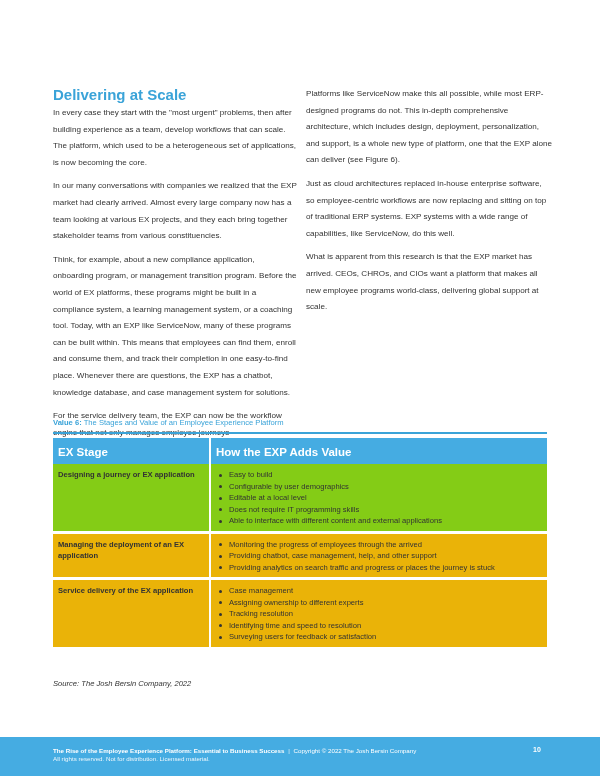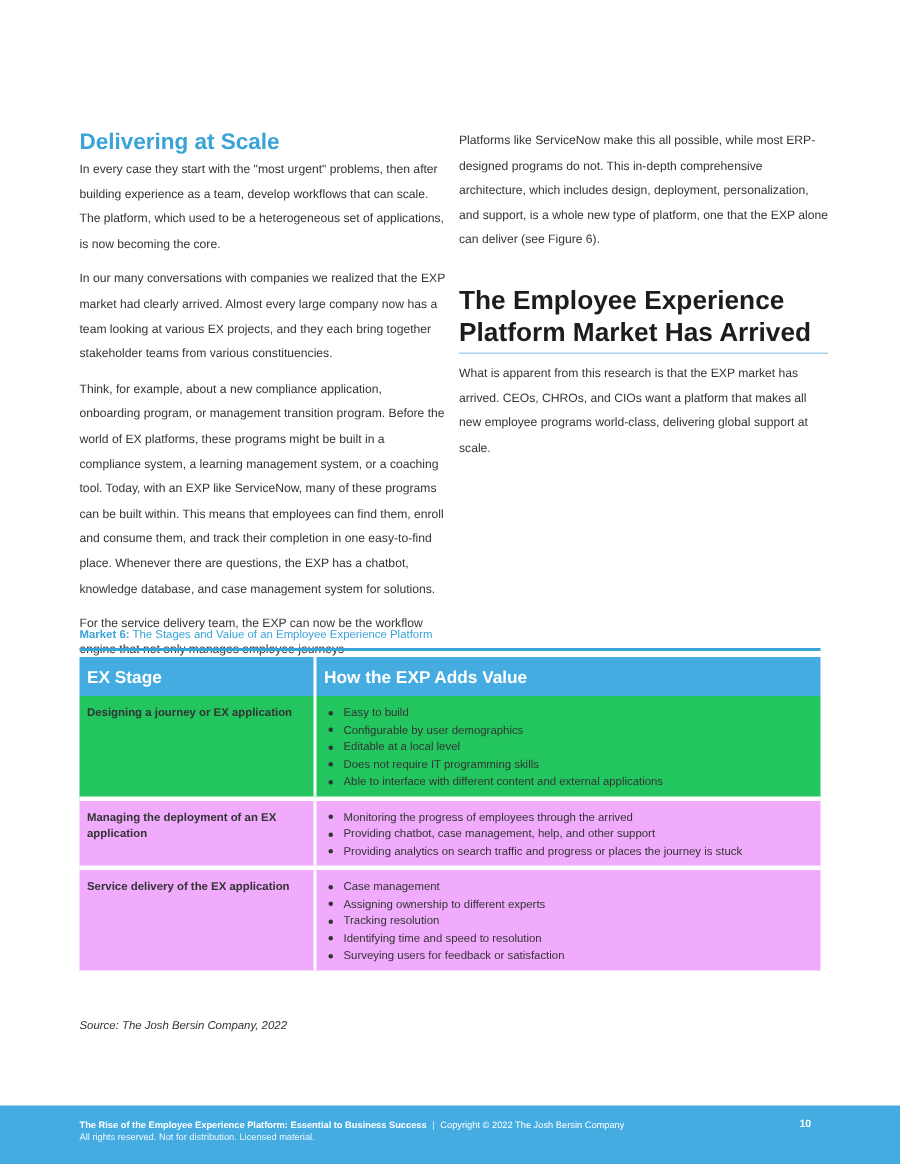--- a/index.html
+++ b/index.html
@@ -70,22 +70,22 @@
     table.fig-table th:last-child { border-right: none; }
     table.fig-table td {
       vertical-align: top;
       font-size: 7.6px;
       color: #333333;
       padding: 5px 5px 4px 5px;
       border-right: 2px solid #ffffff;
       border-bottom: 3px solid #ffffff;
     }
     table.fig-table td:last-child { border-right: none; }
-    table.fig-table tr.r-light td { background: #22c55e; }
-    table.fig-table tr.r-dark td { background: #f0abfc; }
+    table.fig-table tr.r-light td { background: #84cc16; }
+    table.fig-table tr.r-dark td { background: #eab308; }
     td.stage { font-weight: bold; line-height: 11px; }
     ul.values { list-style: none; }
     ul.values li {
       position: relative;
       padding-left: 13px;
       line-height: 11.5px;
     }
     ul.values li::before {
       content: "";
       position: absolute;
@@ -131,26 +131,26 @@
 <div class="col col-left">
   <h2 class="section-heading">Delivering at Scale</h2>
   <p class="body">In every case they start with the "most urgent" problems, then after building experience as a team, develop workflows that can scale. The platform, which used to be a heterogeneous set of applications, is now becoming the core.</p>
   <p class="body">In our many conversations with companies we realized that the EXP market had clearly arrived. Almost every large company now has a team looking at various EX projects, and they each bring together stakeholder teams from various constituencies.</p>
   <p class="body">Think, for example, about a new compliance application, onboarding program, or management transition program. Before the world of EX platforms, these programs might be built in a compliance system, a learning management system, or a coaching tool. Today, with an EXP like ServiceNow, many of these programs can be built within. This means that employees can find them, enroll and consume them, and track their completion in one easy-to-find place. Whenever there are questions, the EXP has a chatbot, knowledge database, and case management system for solutions.</p>
   <p class="body">For the service delivery team, the EXP can now be the workflow engine that not only manages employee journeys</p>
 </div>
 
 <div class="col col-right">
   <p class="body">Platforms like ServiceNow make this all possible, while most ERP-designed programs do not. This in-depth comprehensive architecture, which includes design, deployment, personalization, and support, is a whole new type of platform, one that the EXP alone can deliver (see Figure 6).</p>
-  <h1 class="big-heading">The Employee Experience Platform Market Has Arrived</h1>
+  <p class="body">Just as cloud architectures replaced in-house enterprise software, so employee-centric workflows are now replacing and sitting on top of traditional ERP systems. EXP systems with a wide range of capabilities, like ServiceNow, do this well.</p>
   <p class="body">What is apparent from this research is that the EXP market has arrived. CEOs, CHROs, and CIOs want a platform that makes all new employee programs world-class, delivering global support at scale.</p>
 </div>
 
 <div class="figure-caption">
-  <span class="fig-label">Market 6:</span>
+  <span class="fig-label">Value 6:</span>
   <span>The Stages and Value of an Employee Experience Platform</span>
 </div>
 <div class="figure-rule"></div>
 
 <table class="fig-table">
   <colgroup>
       <col class="c1">
       <col class="c2">
     </colgroup>
   <thead>

